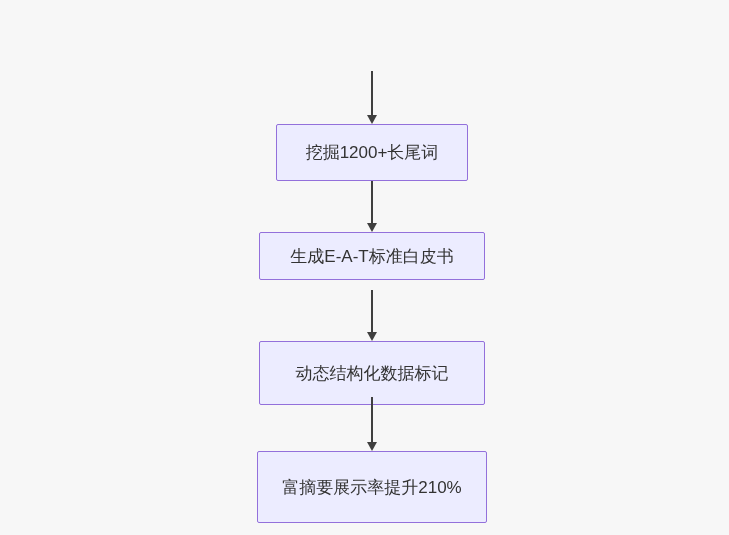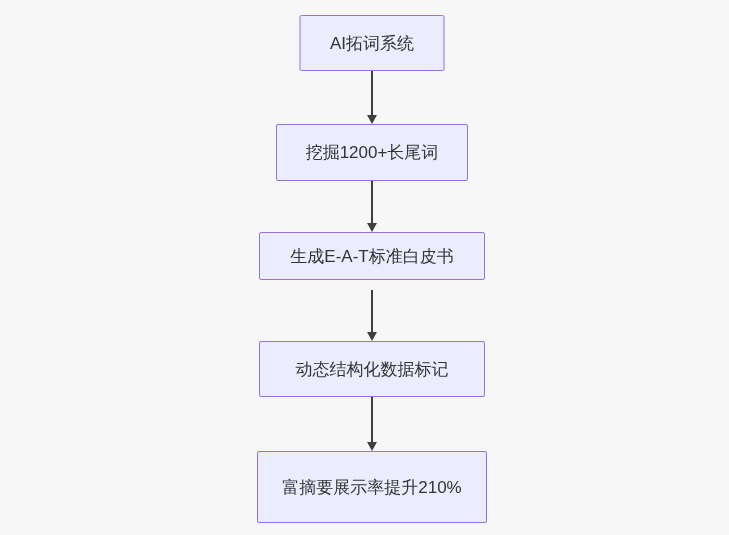--- a/index.html
+++ b/index.html
@@ -33,21 +33,21 @@
     font-size:17px;
     display:flex;
     align-items:center;
     justify-content:center;
     text-align:center;
     white-space:nowrap;
   }
   .n1{top:15px;width:145px;height:56px;}
   .n2{top:124px;width:192px;height:57px;}
   .n3{top:232px;width:226px;height:48px;}
-  .n4{top:341px;width:226px;height:56px;}
+  .n4{top:341px;width:226px;height:64px;}
   .n5{top:451px;width:230px;height:72px;}
   .arrow{
     position:absolute;
     left:372px;
     transform:translateX(-50%);
     width:12px;
     display:flex;
     flex-direction:column;
     align-items:center;
   }
@@ -66,23 +66,20 @@
     border-left:5px solid transparent;
     border-right:5px solid transparent;
     border-top:9px solid var(--arrow);
   }
 </style>
 </head>
 <body>
 
 <div class="canvas">
 
-  <div class="node n1">
-    <span>AI拓词系统</span>
-  </div>
 
   <div class="arrow a1">
     <span class="edge-line"></span>
     <span class="edge-head"></span>
   </div>
 
   <div class="node n2">
     <span>挖掘1200+长尾词</span>
   </div>
 

